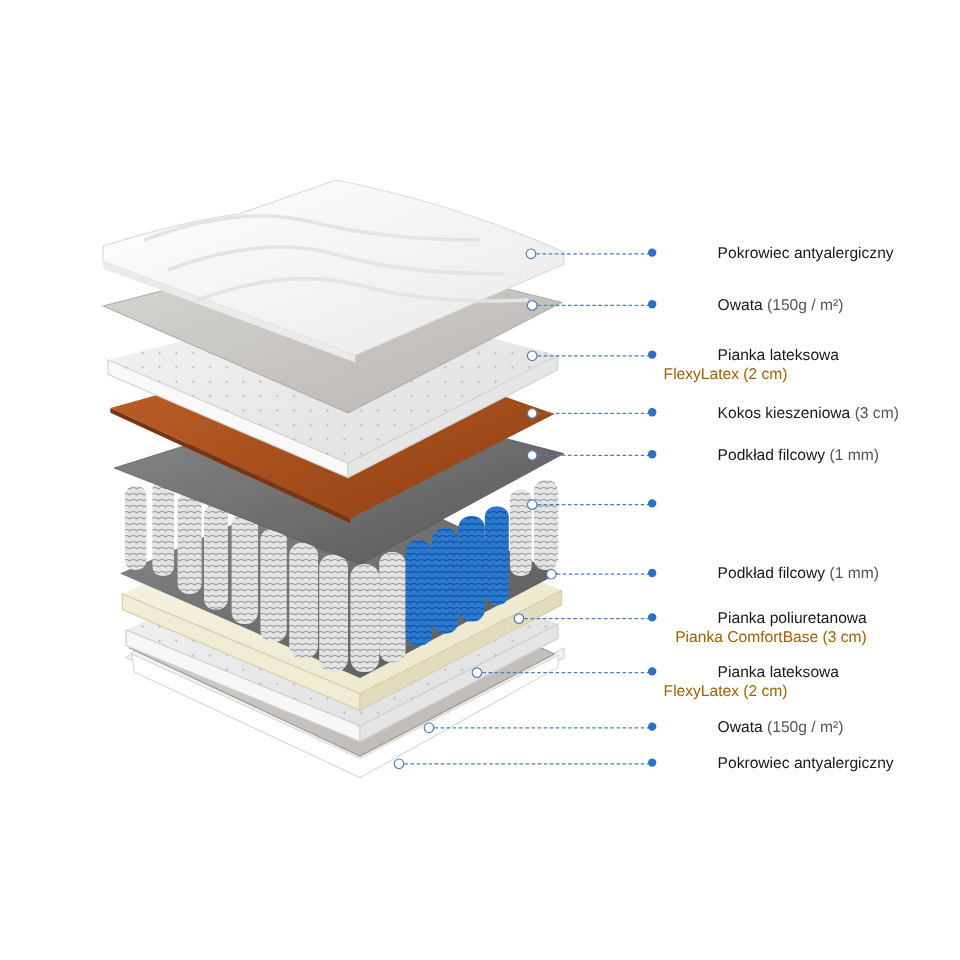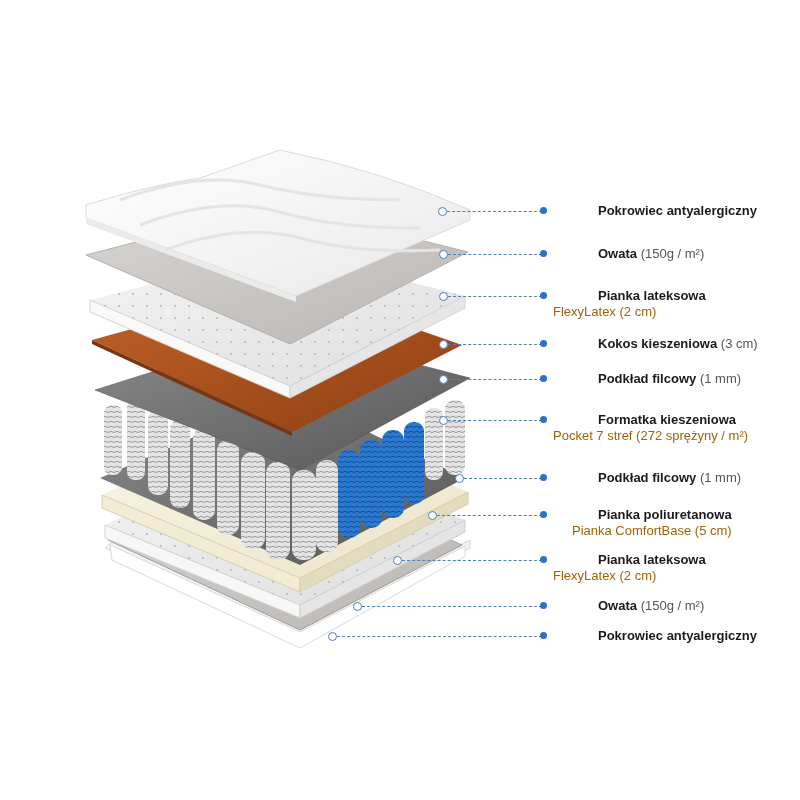--- a/index.html
+++ b/index.html
@@ -1,21 +1,21 @@
 <!DOCTYPE html>
 <html><head>
 <meta charset="utf-8">
 <style>
   html,body{margin:0;padding:0;}
   body{width:800px;height:800px;background:#ffffff;position:relative;overflow:hidden;
        font-family:"Liberation Sans","DejaVu Sans",sans-serif;}
   #stage{position:absolute;left:0;top:0;width:800px;height:800px;}
   svg.mattress{position:absolute;left:0;top:0;}
   .label{position:absolute;left:553px;color:#1a1a1a;font-size:13px;line-height:16px;white-space:nowrap;}
-  .label .title{font-weight:bold;padding-left:45px;}
+  .label .title{font-weight:normal;padding-left:45px;}
   .label .extra{color:#555;font-weight:normal;margin-top:24px;}
   .label .sub{display:block;color:#a16207;font-size:13px;}
   .leader{position:absolute;height:0;border-top:1.5px dashed #4f7fb8;}
   .dot-open{position:absolute;width:7px;height:7px;border:1.5px solid #4f7fb8;border-radius:50%;background:#fff;}
   .dot-fill{position:absolute;width:7px;height:7px;border-radius:50%;background:#2f6fc6;}
 </style>
 </head>
 <body>
 
 <div id="stage">
@@ -171,39 +171,35 @@
   <div class="leader" style="left:448px;top:379px;width:94px;"></div>
   <div class="dot-fill" style="left:540px;top:375px;"></div>
   <div class="label" style="top:371px;">
     <span class="title">Podkład filcowy</span>
     <span class="extra">(1 mm)</span>
   </div>
 
   <div class="dot-open" style="left:439px;top:416px;"></div>
   <div class="leader" style="left:448px;top:420px;width:94px;"></div>
   <div class="dot-fill" style="left:540px;top:416px;"></div>
-  <div class="label" style="top:412px;">
-    <span class="title">Formatka kieszeniowa</span>
-    <span class="sub">Pocket 7 stref (272 sprężyny / m²)</span>
-  </div>
 
   <div class="dot-open" style="left:455px;top:474px;"></div>
   <div class="leader" style="left:464px;top:478px;width:78px;"></div>
   <div class="dot-fill" style="left:540px;top:474px;"></div>
   <div class="label" style="top:470px;">
     <span class="title">Podkład filcowy</span>
     <span class="extra">(1 mm)</span>
   </div>
 
   <div class="dot-open" style="left:428px;top:511px;"></div>
   <div class="leader" style="left:437px;top:515px;width:105px;"></div>
   <div class="dot-fill" style="left:540px;top:511px;"></div>
   <div class="label" style="top:507px;text-align:right;">
     <span class="title">Pianka poliuretanowa</span>
-    <span class="sub">Pianka ComfortBase (5 cm)</span>
+    <span class="sub">Pianka ComfortBase (3 cm)</span>
   </div>
 
   <div class="dot-open" style="left:393px;top:556px;"></div>
   <div class="leader" style="left:402px;top:560px;width:140px;"></div>
   <div class="dot-fill" style="left:540px;top:556px;"></div>
   <div class="label" style="top:552px;">
     <span class="title">Pianka lateksowa</span>
     <span class="sub">FlexyLatex (2 cm)</span>
   </div>
 

